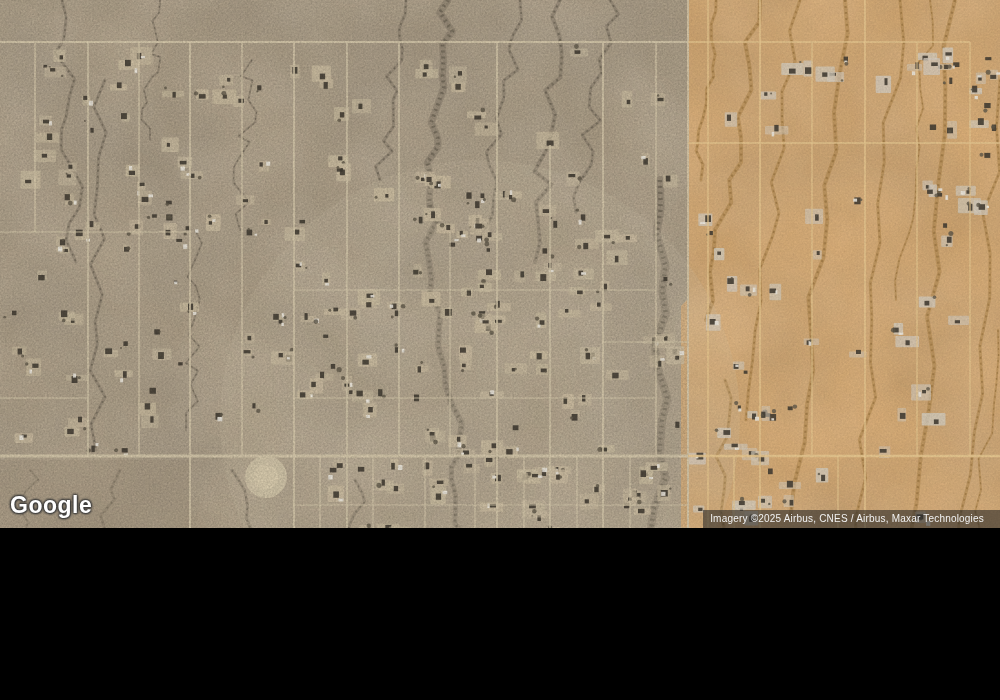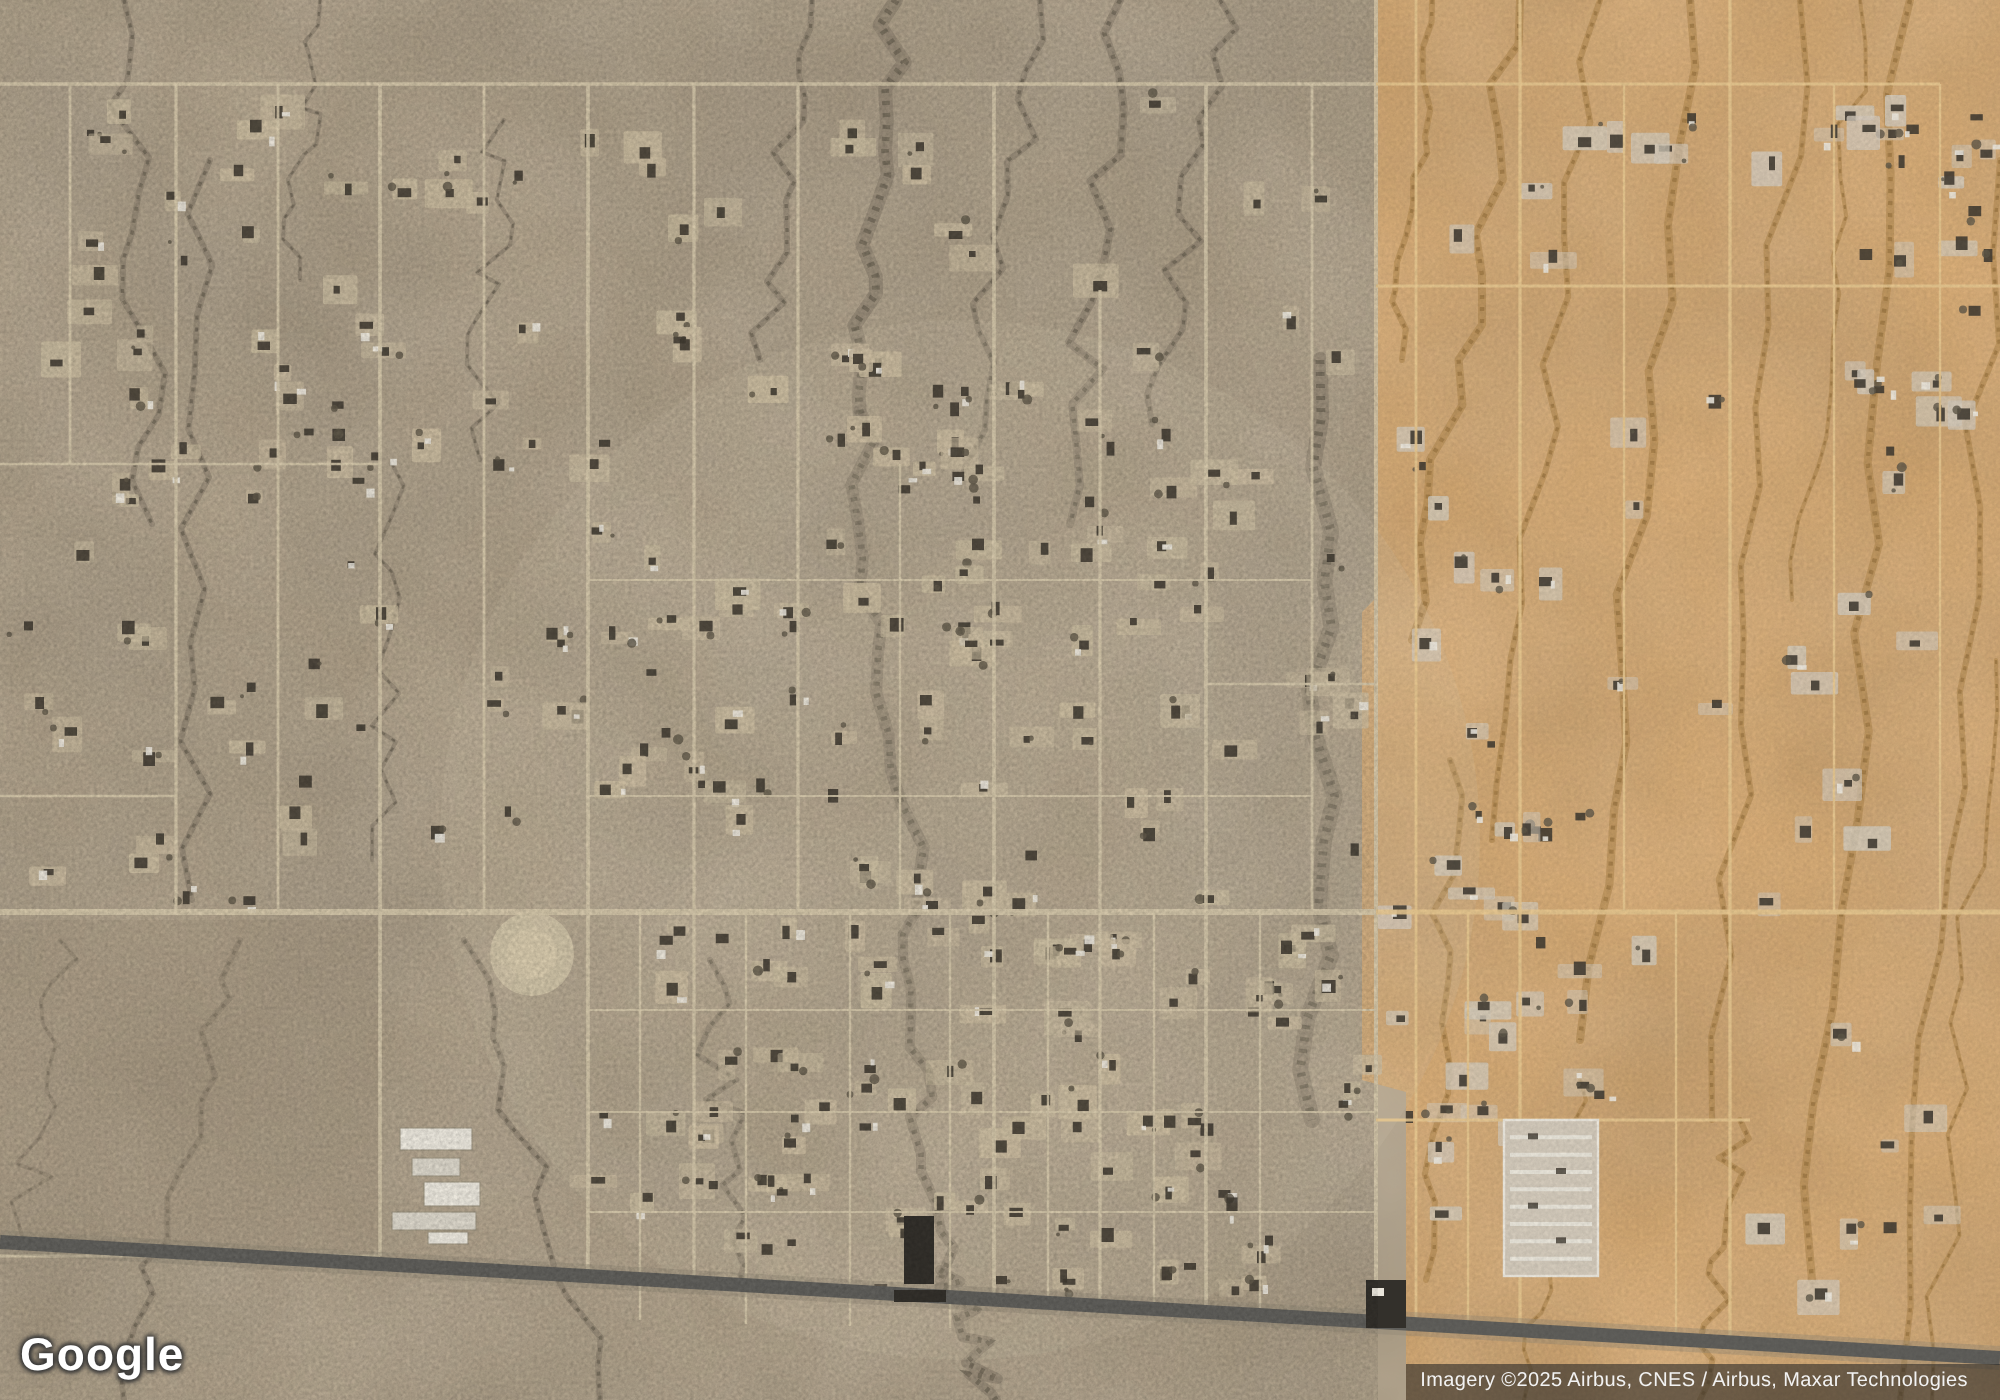--- a/index.html
+++ b/index.html
@@ -1,17 +1,17 @@
 <!DOCTYPE html>
 <html><head>
 <meta charset="utf-8">
 <style>
   html,body{margin:0;padding:0;background:#000;}
   .viewport{
-    position:relative;width:1000px;height:700px;overflow:hidden;
+    position:relative;width:1000px;height:528px;overflow:hidden;
     background:#b3a48c;font-family:"Liberation Sans",sans-serif;
     cursor:grab;
   }
   .viewport svg{position:absolute;inset:0;display:block;}
   .google-logo{
     position:absolute;left:10px;bottom:9px;z-index:5;
     color:#ffffff;font-size:23px;font-weight:bold;letter-spacing:0.5px;
     text-shadow:1px 1px 2px rgba(55,55,55,.95),-1px -1px 2px rgba(55,55,55,.8),
                 1px -1px 2px rgba(55,55,55,.8),-1px 1px 2px rgba(55,55,55,.8);
     user-select:none;text-decoration:none;

